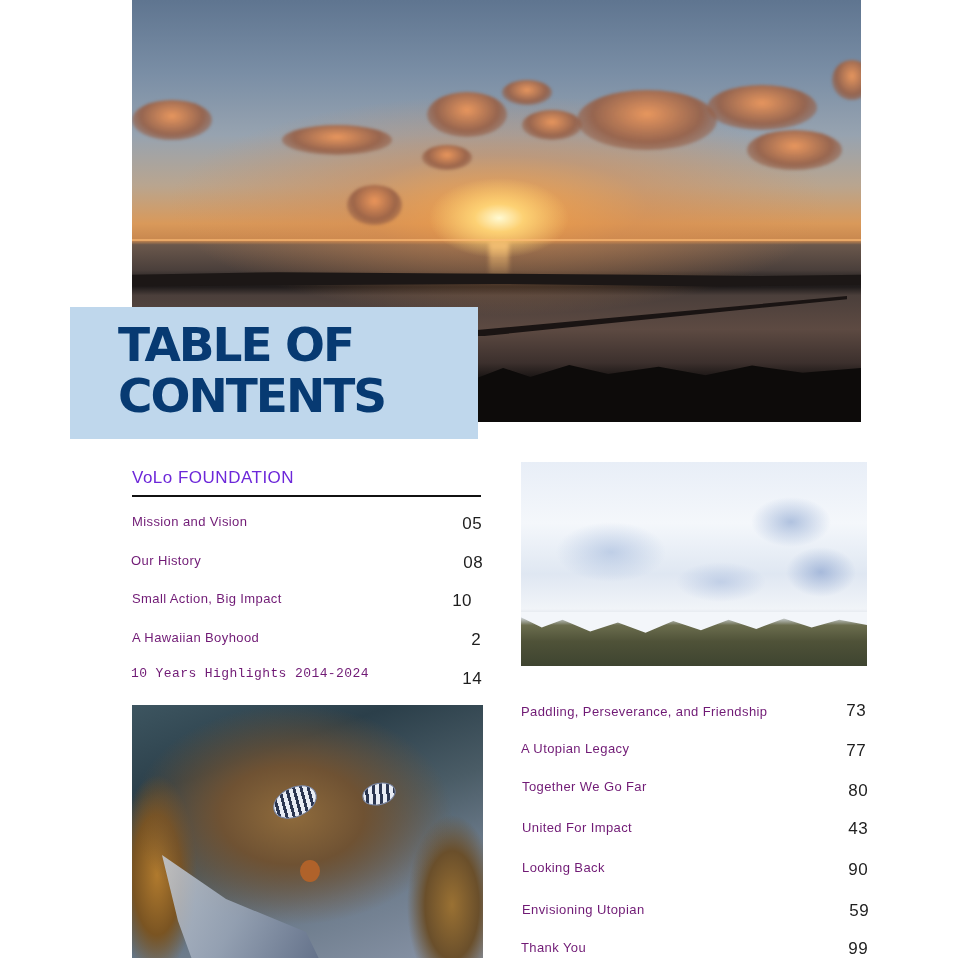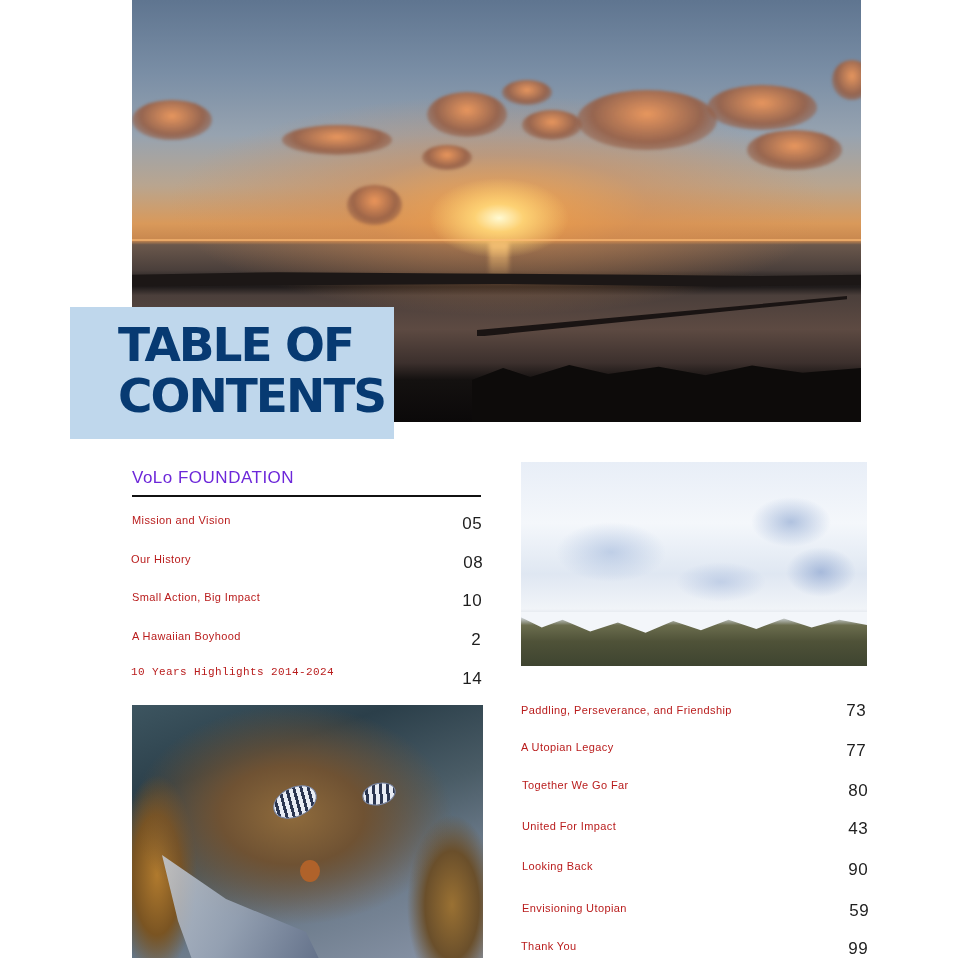--- a/index.html
+++ b/index.html
@@ -59,21 +59,21 @@
     .sunset-trees {
       position: absolute; left: 340px; right: 0; top: 362px; height: 60px;
       background: #0d0b0a;
       clip-path: polygon(0 30%, 8% 10%, 15% 25%, 25% 5%, 35% 20%, 48% 8%, 60% 22%, 72% 6%, 85% 18%, 100% 10%, 100% 100%, 0 100%);
     }
 
     
     .title-box {
       position: absolute;
       left: 70px; top: 307px;
-      width: 324px; height: 132px;
+      width: 408px; height: 132px;
       background: #bfd7ec;
       box-sizing: border-box;
       padding: 12px 0 0 48px;
     }
     .title-line {
       display: block;
       font-family: "DejaVu Sans", "Liberation Sans", sans-serif;
       font-weight: bold;
       font-size: 47px;
       line-height: 51px;
@@ -91,23 +91,23 @@
       color: #6d28d9;
     }
     .toc-rule {
       position: absolute;
       left: 132px; top: 495px;
       width: 349px; height: 2px;
       background: #111111;
     }
     .toc-entry {
       position: absolute;
-      font-size: 11px;
+      font-size: 13px;
       letter-spacing: 0.4px;
-      color: #b91c1c;
+      color: #701a75;
       white-space: nowrap;
     }
     .toc-page {
       position: absolute;
       font-size: 17px;
       letter-spacing: 0.4px;
       color: #1e1e1e;
       text-align: right;
       width: 40px;
     }
@@ -187,21 +187,21 @@
 <div class="toc-header">VoLo FOUNDATION</div>
 <div class="toc-rule"></div>
 
 <div class="toc-entry" style="left:132px;top:514px;">Mission and Vision</div>
 <div class="toc-page" style="left:442px;top:514px;">05</div>
 
 <div class="toc-entry" style="left:131px;top:553px;">Our History</div>
 <div class="toc-page" style="left:443px;top:553px;">08</div>
 
 <div class="toc-entry" style="left:132px;top:591px;">Small Action, Big Impact</div>
-<div class="toc-page" style="left:442px;top:591px;">10</div>
+<div class="toc-page" style="left:442px;top:591px;text-align:center;">10</div>
 
 <div class="toc-entry" style="left:132px;top:630px;">A Hawaiian Boyhood</div>
 <div class="toc-page" style="left:441px;top:630px;">2</div>
 
 <div class="toc-entry" style="left:131px;top:666px;font-family:Liberation Mono, monospace;">10 Years Highlights 2014-2024</div>
 <div class="toc-page" style="left:442px;top:669px;">14</div>
 
 <div class="photo photo-foam">
   <div class="foam-edge"></div>
 </div>

